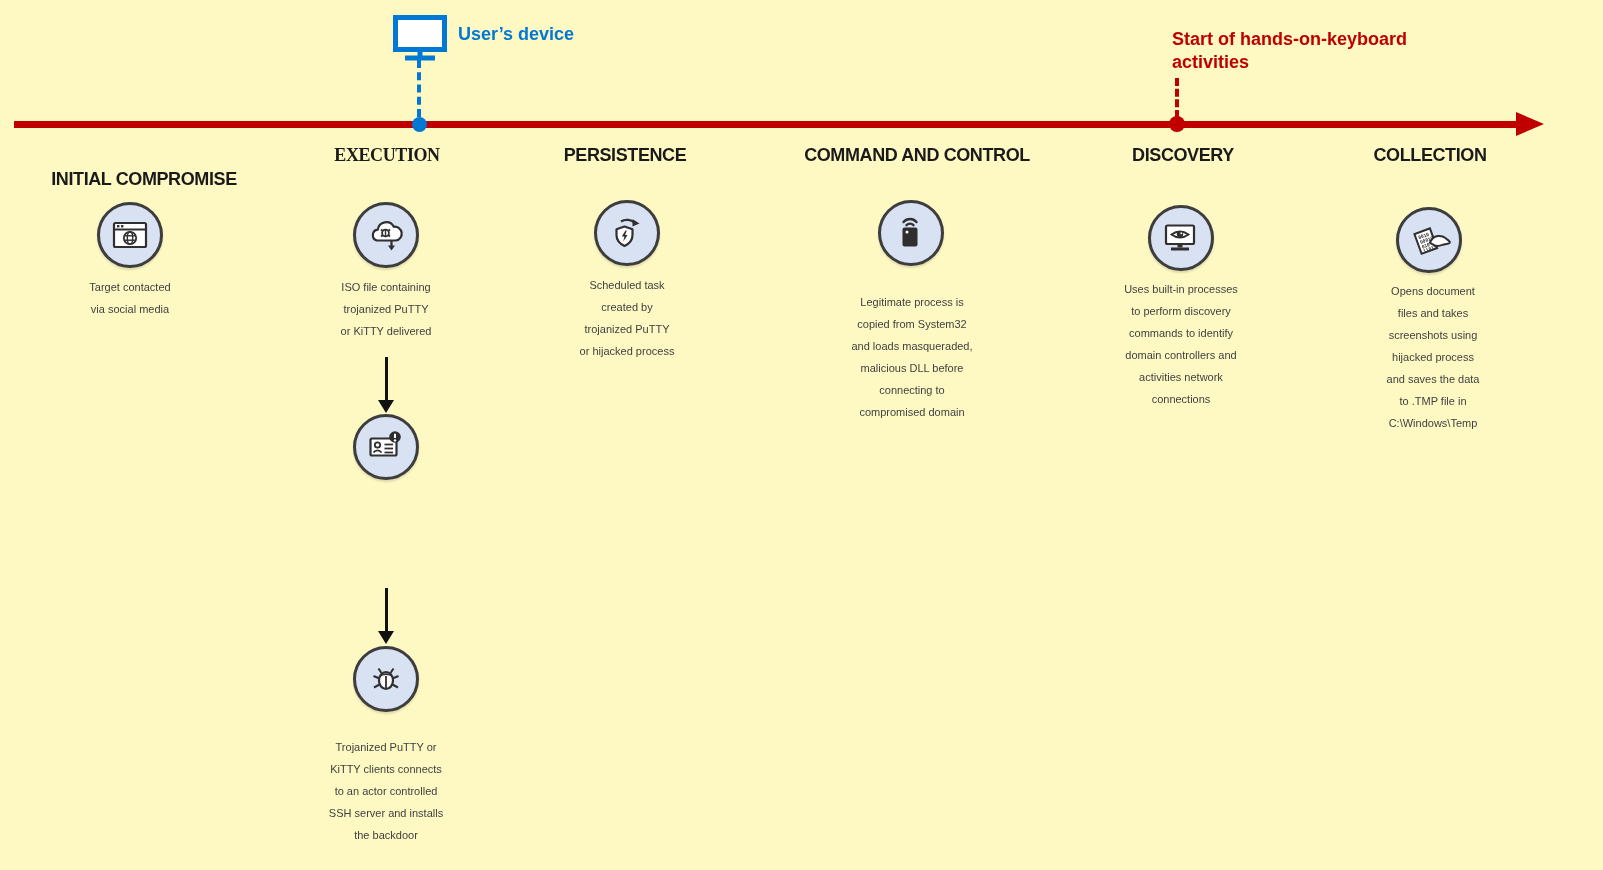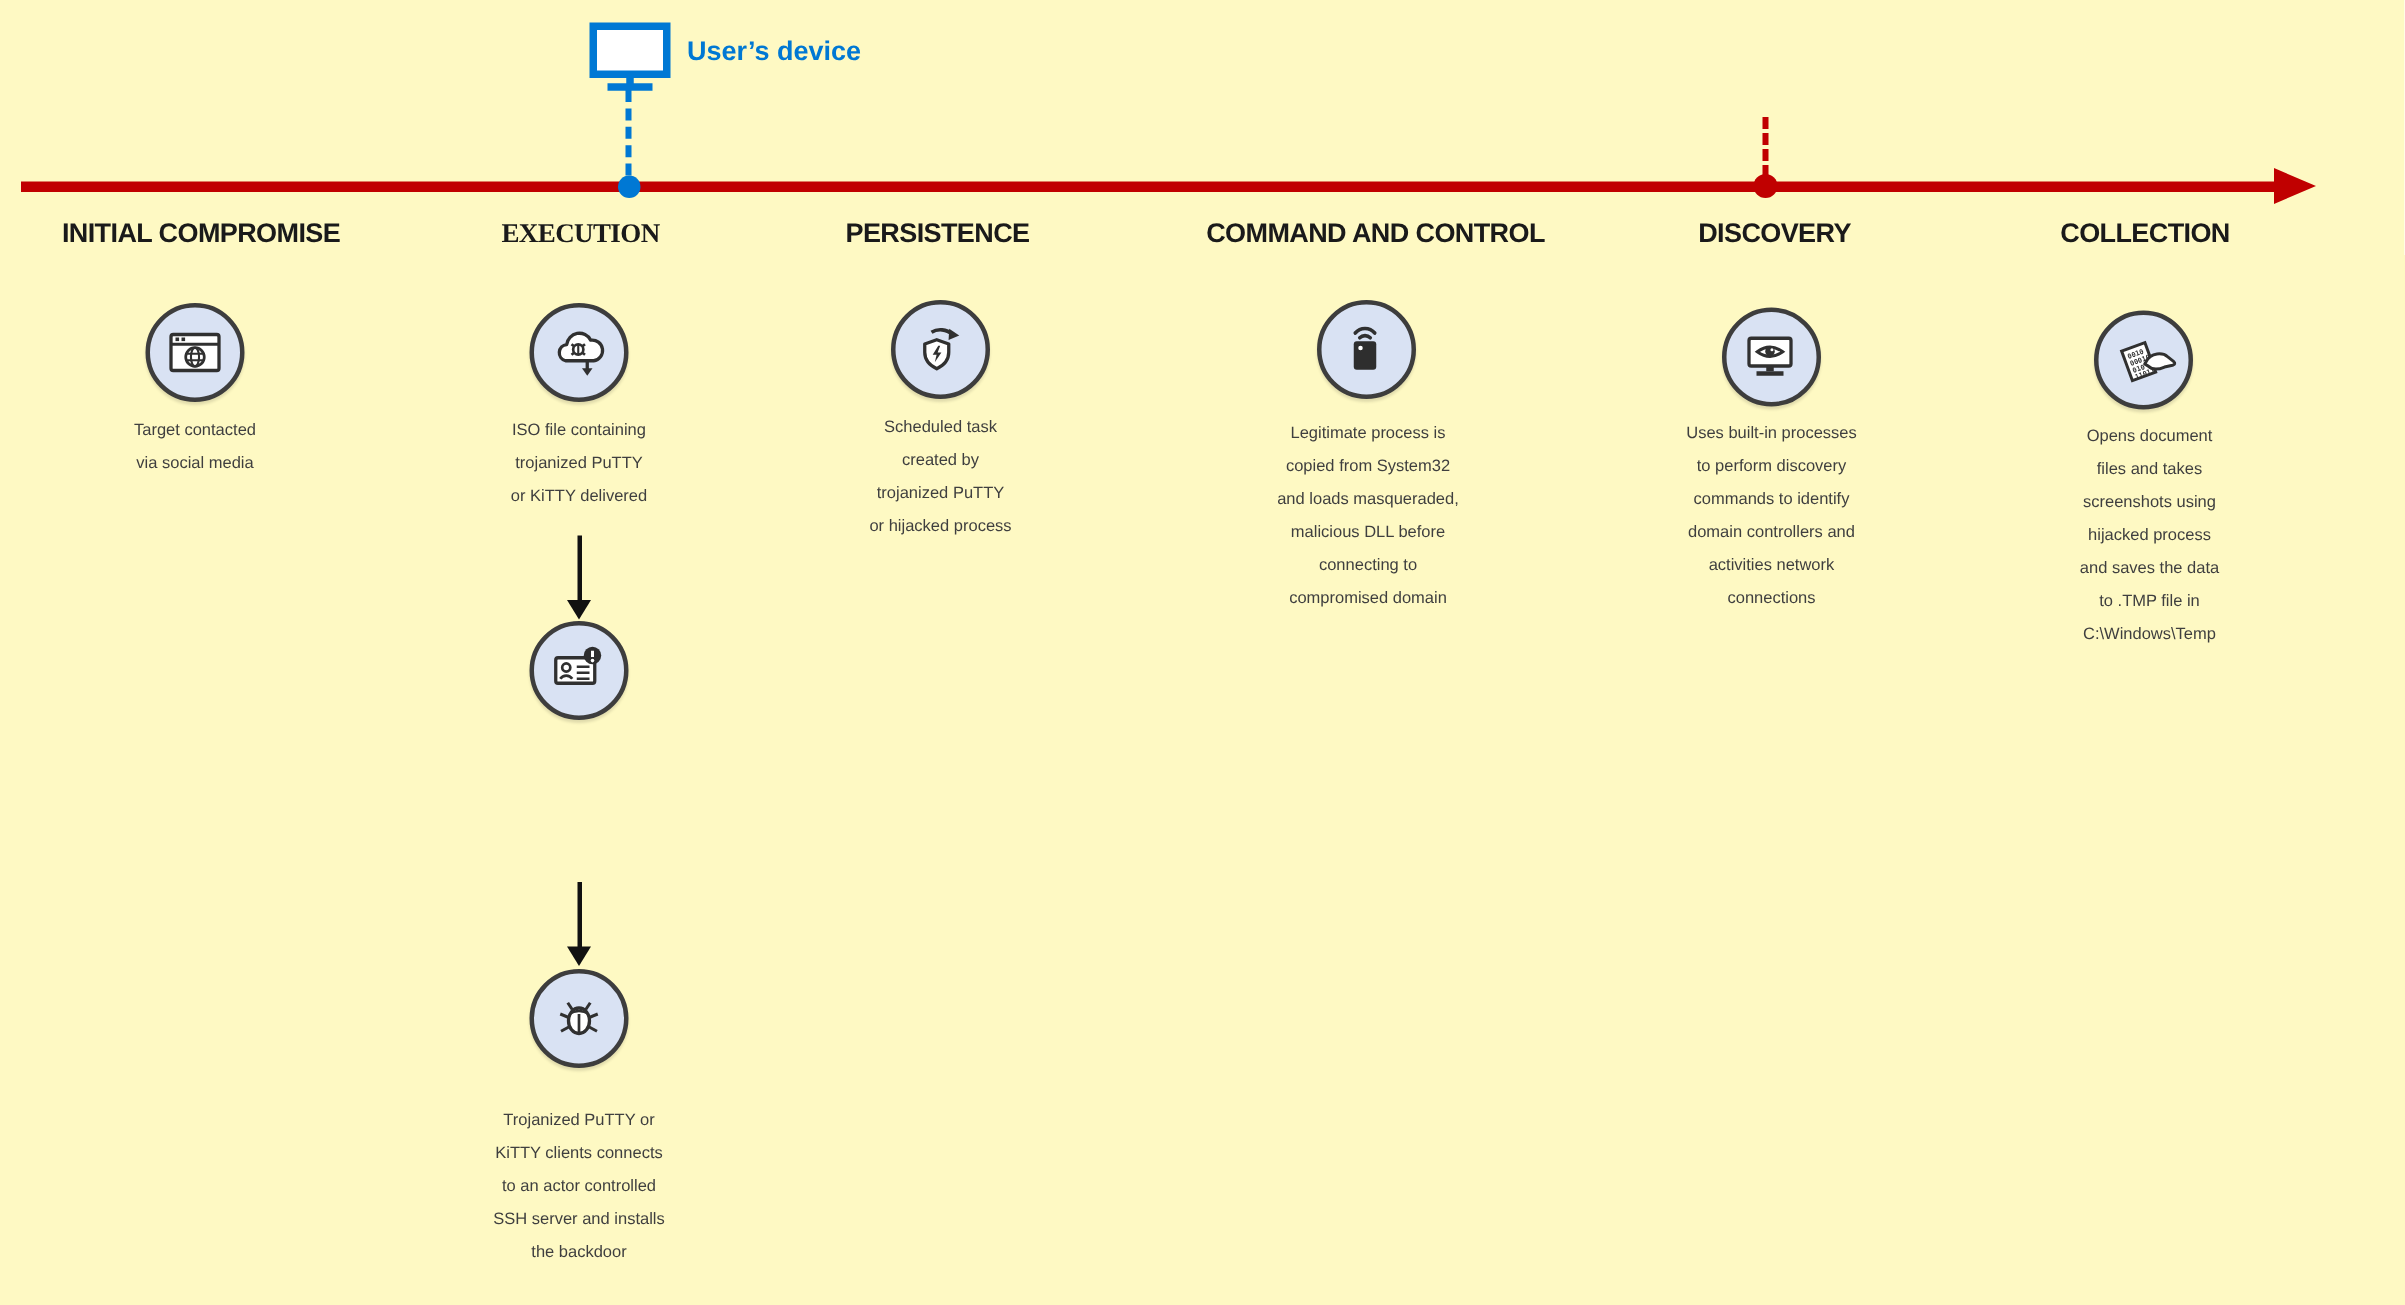--- a/index.html
+++ b/index.html
@@ -22,36 +22,36 @@
 
   
   .hok-label{left:1172px;top:28px;color:#c00000;font-size:18px;font-weight:bold;
     white-space:pre-line;line-height:23px;}
   .hok-dash{left:1175px;top:78px;height:40px;border-left:4px dashed #c00000;}
   .hok-dot{left:1169px;top:116px;width:16px;height:16px;border-radius:50%;background:#c00000;}
 
   
   .stage-label{top:145px;transform:translateX(-50%);color:#1a1a1a;font-size:18px;
     font-weight:bold;letter-spacing:-0.4px;white-space:nowrap;}
-  .sl-0{left:134px;} .sl-1{left:387px;font-family:Liberation Serif, serif;} .sl-2{left:625px;}
+  .sl-0{left:144px;margin-top:24px;} .sl-1{left:387px;font-family:Liberation Serif, serif;} .sl-2{left:625px;}
   .sl-3{left:917px;} .sl-4{left:1183px;} .sl-5{left:1430px;}
 
   
   .icon-circle{width:66px;height:66px;border-radius:50%;background:#d9e2f3;
     border:3px solid #3d3d3d;box-sizing:border-box;display:flex;align-items:center;justify-content:center;
     box-shadow:0 2px 2px rgba(0,0,0,0.12);}
   .ic-0{left:97px;top:202px;} .ic-1{left:353px;top:202px;} .ic-2{left:594px;top:200px;}
   .ic-3{left:878px;top:200px;} .ic-4{left:1148px;top:205px;} .ic-5{left:1396px;top:207px;}
   .ic-sub1{left:353px;top:414px;} .ic-sub2{left:353px;top:646px;}
 
   
   .desc{transform:translateX(-50%);color:#3f3f3f;font-size:11px;font-weight:normal;
     line-height:22px;text-align:center;white-space:pre-line;}
   .d-0{left:130px;top:276px;} .d-1{left:386px;top:276px;} .d-2{left:627px;top:274px;}
-  .d-3{left:912px;top:278px;} .d-4{left:1181px;top:278px;} .d-5{left:1433px;top:280px;}
+  .d-3{left:912px;top:291px;} .d-4{left:1181px;top:278px;} .d-5{left:1433px;top:280px;}
   .d-sub1{left:386px;top:487px;} .d-sub2{left:386px;top:736px;}
 
   
   .flow-line{left:385px;width:2.5px;background:#111;}
   .fl-1{top:357px;height:44px;} .fl-2{top:588px;height:44px;}
   .flow-head{left:378px;width:0;height:0;
     border-left:8px solid transparent;border-right:8px solid transparent;border-top:13px solid #111;}
   .fh-1{top:400px;} .fh-2{top:631px;}
 </style>
 </head>
@@ -66,20 +66,22 @@
     <svg width="56" height="48" viewBox="0 0 56 48">
       <rect x="3.5" y="3.5" width="49" height="32" fill="#fff" stroke="#0078d4" stroke-width="5"></rect>
       <line x1="28" y1="35.5" x2="28" y2="42" stroke="#0078d4" stroke-width="5"></line>
       <line x1="13" y1="44" x2="43" y2="44" stroke="#0078d4" stroke-width="5"></line>
     </svg>
   </div>
   <div class="abs ud-dash"></div>
   <div class="abs ud-dot"></div>
   <div class="abs ud-label">User’s device</div>
 
+  <div class="abs hok-label">Start of hands-on-keyboard
+activities</div>
   <div class="abs hok-dash"></div>
   <div class="abs hok-dot"></div>
 
   <div class="abs stage-label sl-0">INITIAL COMPROMISE</div>
   <div class="abs stage-label sl-1">EXECUTION</div>
   <div class="abs stage-label sl-2">PERSISTENCE</div>
   <div class="abs stage-label sl-3">COMMAND AND CONTROL</div>
   <div class="abs stage-label sl-4">DISCOVERY</div>
   <div class="abs stage-label sl-5">COLLECTION</div>
 

